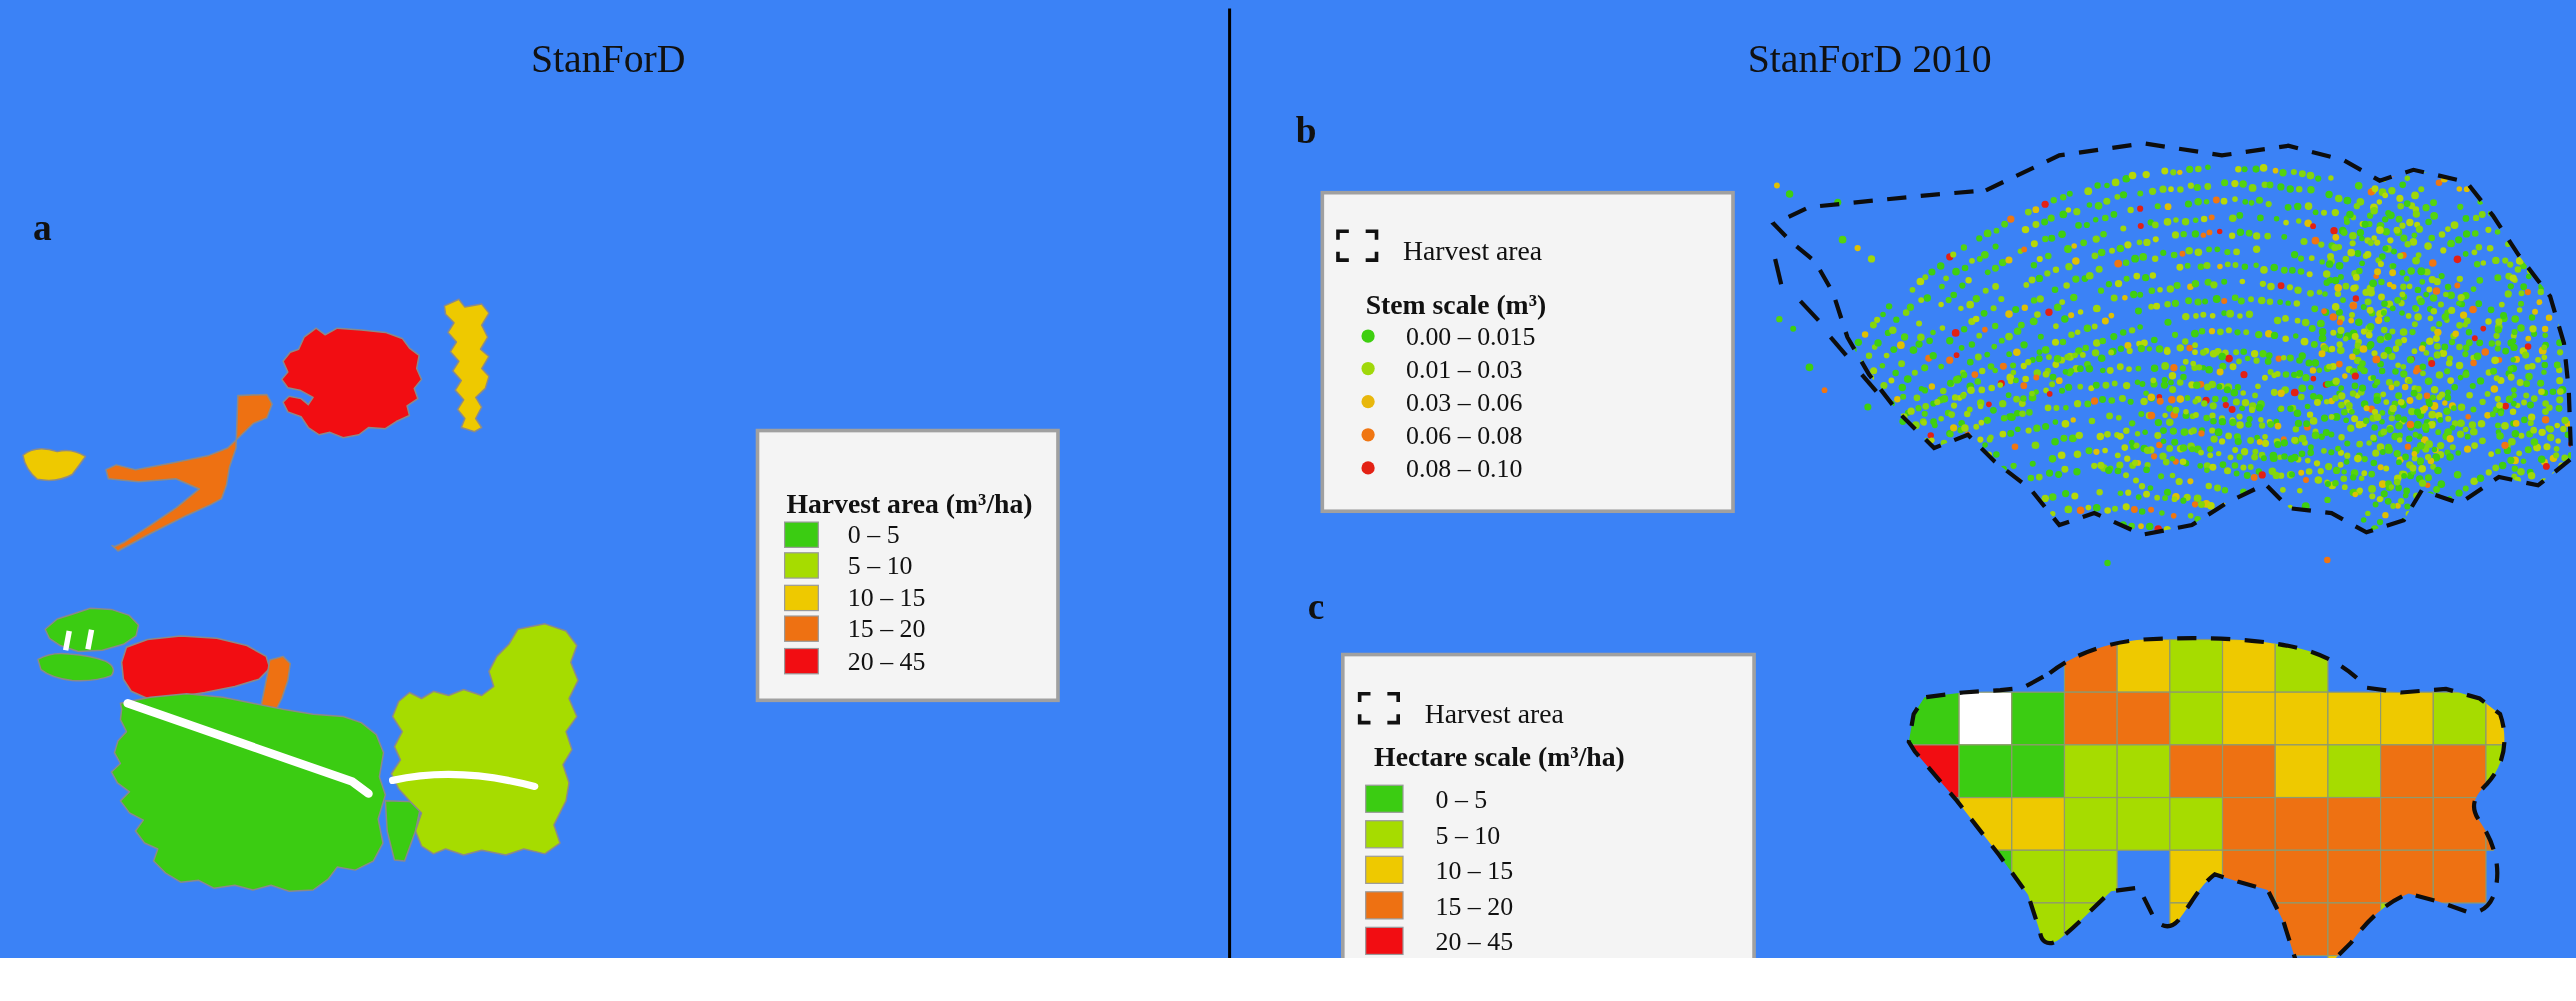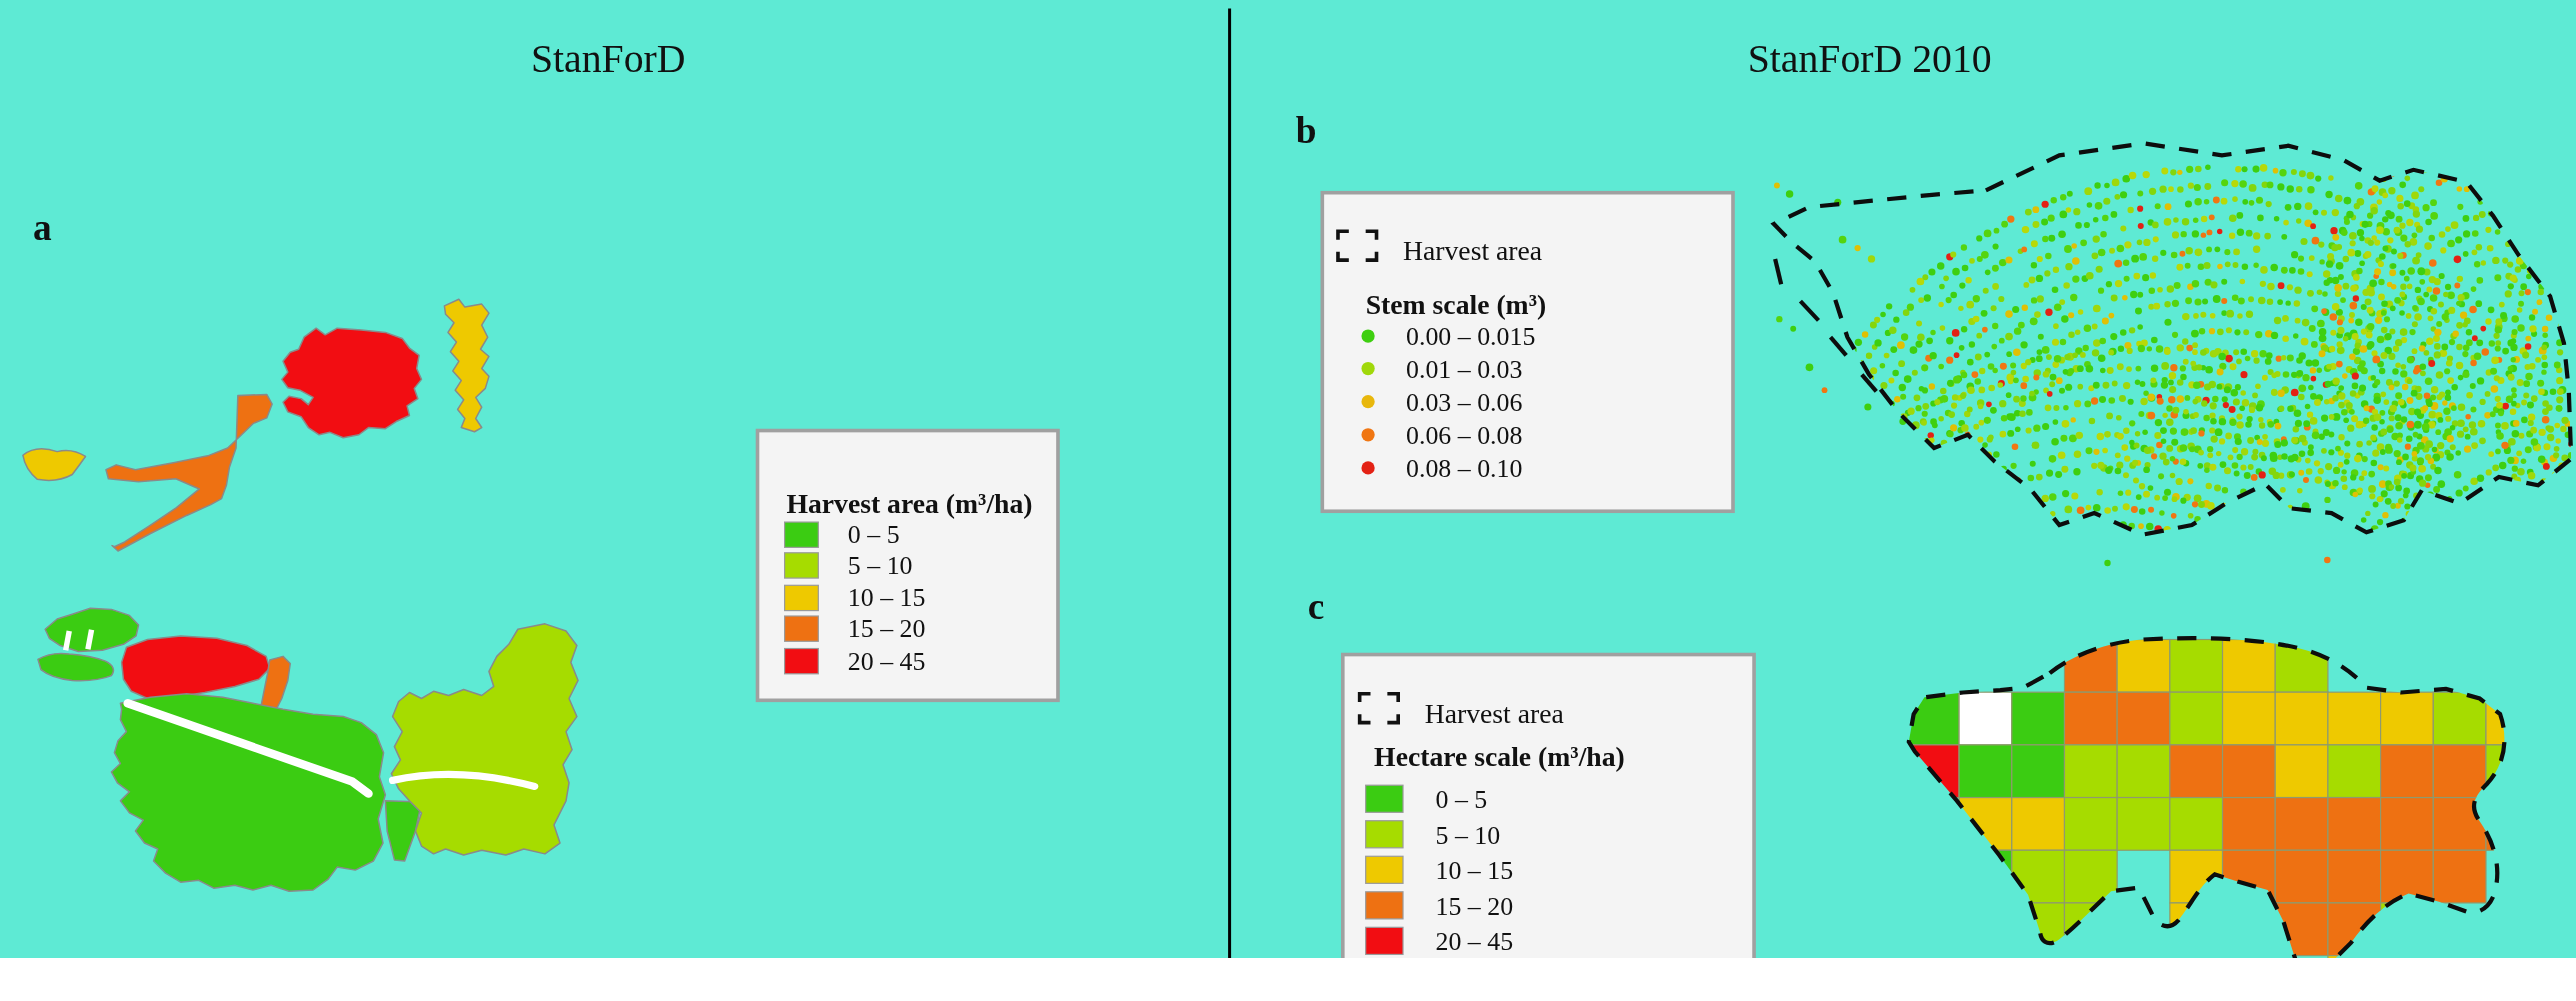--- a/index.html
+++ b/index.html
@@ -1,16 +1,16 @@
 <!DOCTYPE html>
 <html style="font-size:9.6px"><head>
 <meta charset="utf-8">
 <style>
   html,body{margin:0;padding:0;background:#ffffff;}
-  .figure{position:relative;width:2576px;height:958px;background:#5eead4;overflow:hidden;text-decoration:underline;}
+  .figure{position:relative;width:2576px;height:958px;background:#3b82f6;overflow:hidden;text-decoration:underline;}
   svg{display:block;}
   text{font-family:"Liberation Serif","DejaVu Serif",serif;fill:#111111;}
   .panel-title{font-size:66px;}
   .panel-label{font-size:62px;font-weight:bold;}
   .legend-box{fill:#f4f4f4;stroke:#a0a0a0;stroke-width:6px;}
   .legend-title{font-size:46px;font-weight:bold;}
   .legend-area-label{font-size:46px;}
   .legend-item-label{font-size:43px;}
   .stand{stroke:#8a8a8a;stroke-width:2.5px;stroke-linejoin:round;}
   .swatch{stroke:#9a9a9a;stroke-width:2px;}

